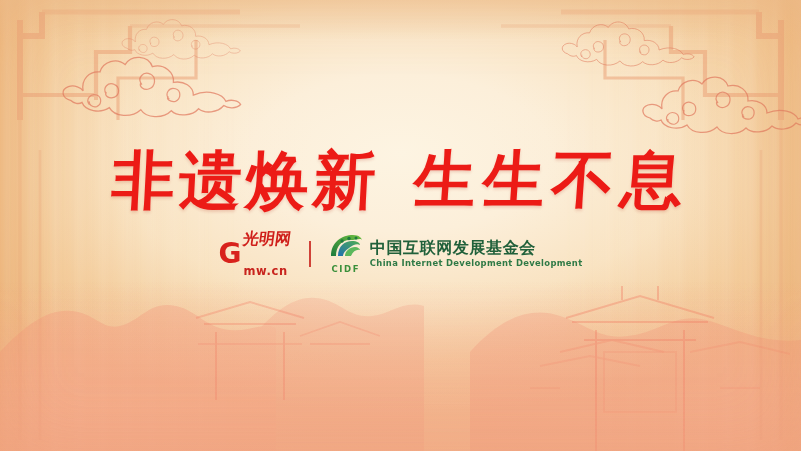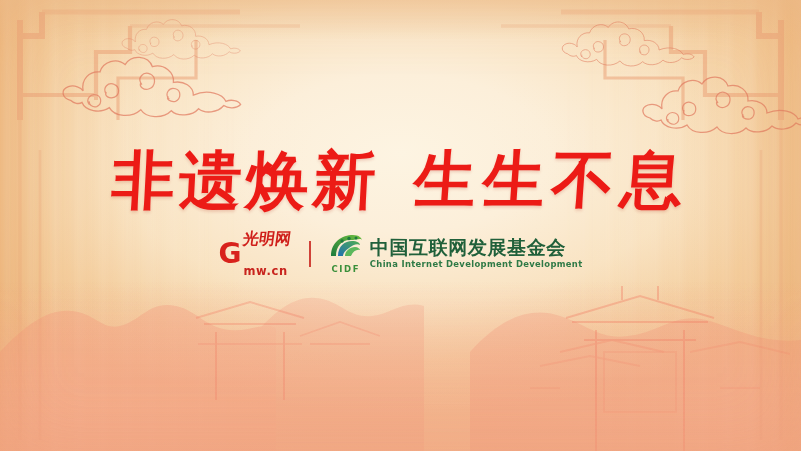--- a/index.html
+++ b/index.html
@@ -66,21 +66,21 @@
   .gmw-cn{font-family:"DejaVu Serif",serif;font-size:16px;font-weight:700;color:#cf1f1a;
     letter-spacing:0px;transform:skewX(-8deg);line-height:1;}
   .gmw-dom{font-family:"DejaVu Sans",sans-serif;font-size:11.5px;font-weight:700;
     color:#c8241d;letter-spacing:.6px;line-height:1;margin-top:19px;}
   .divider{width:1.4px;height:26px;background:#c8241d;opacity:.85;margin:0 18px;}
   .cidf{display:flex;align-items:center;gap:7px;}
   .cidf-mark{display:flex;flex-direction:column;align-items:center;gap:7px;}
   .cidf-abbr{font-family:"DejaVu Sans",sans-serif;font-size:8.5px;font-weight:700;
     color:#3a8f3a;letter-spacing:1.6px;line-height:1;}
   .cidf-col{display:flex;flex-direction:column;line-height:1;}
-  .cidf-cn{font-family:"DejaVu Sans","Liberation Sans",sans-serif;font-size:19px;font-weight:700;
+  .cidf-cn{font-family:"DejaVu Sans","Liberation Sans",sans-serif;font-size:16px;font-weight:700;
     color:#20603a;letter-spacing:.6px;line-height:1.05;}
   .cidf-en{font-family:"DejaVu Sans",sans-serif;font-size:8.4px;font-weight:600;
     color:#2f7a46;letter-spacing:.35px;line-height:1.1;margin-top:2px;}
 
   .vignette{position:absolute;inset:0;pointer-events:none;
     box-shadow:inset 0 0 70px rgba(222,150,95,.28);}
 </style>
 </head>
 <body>
 

